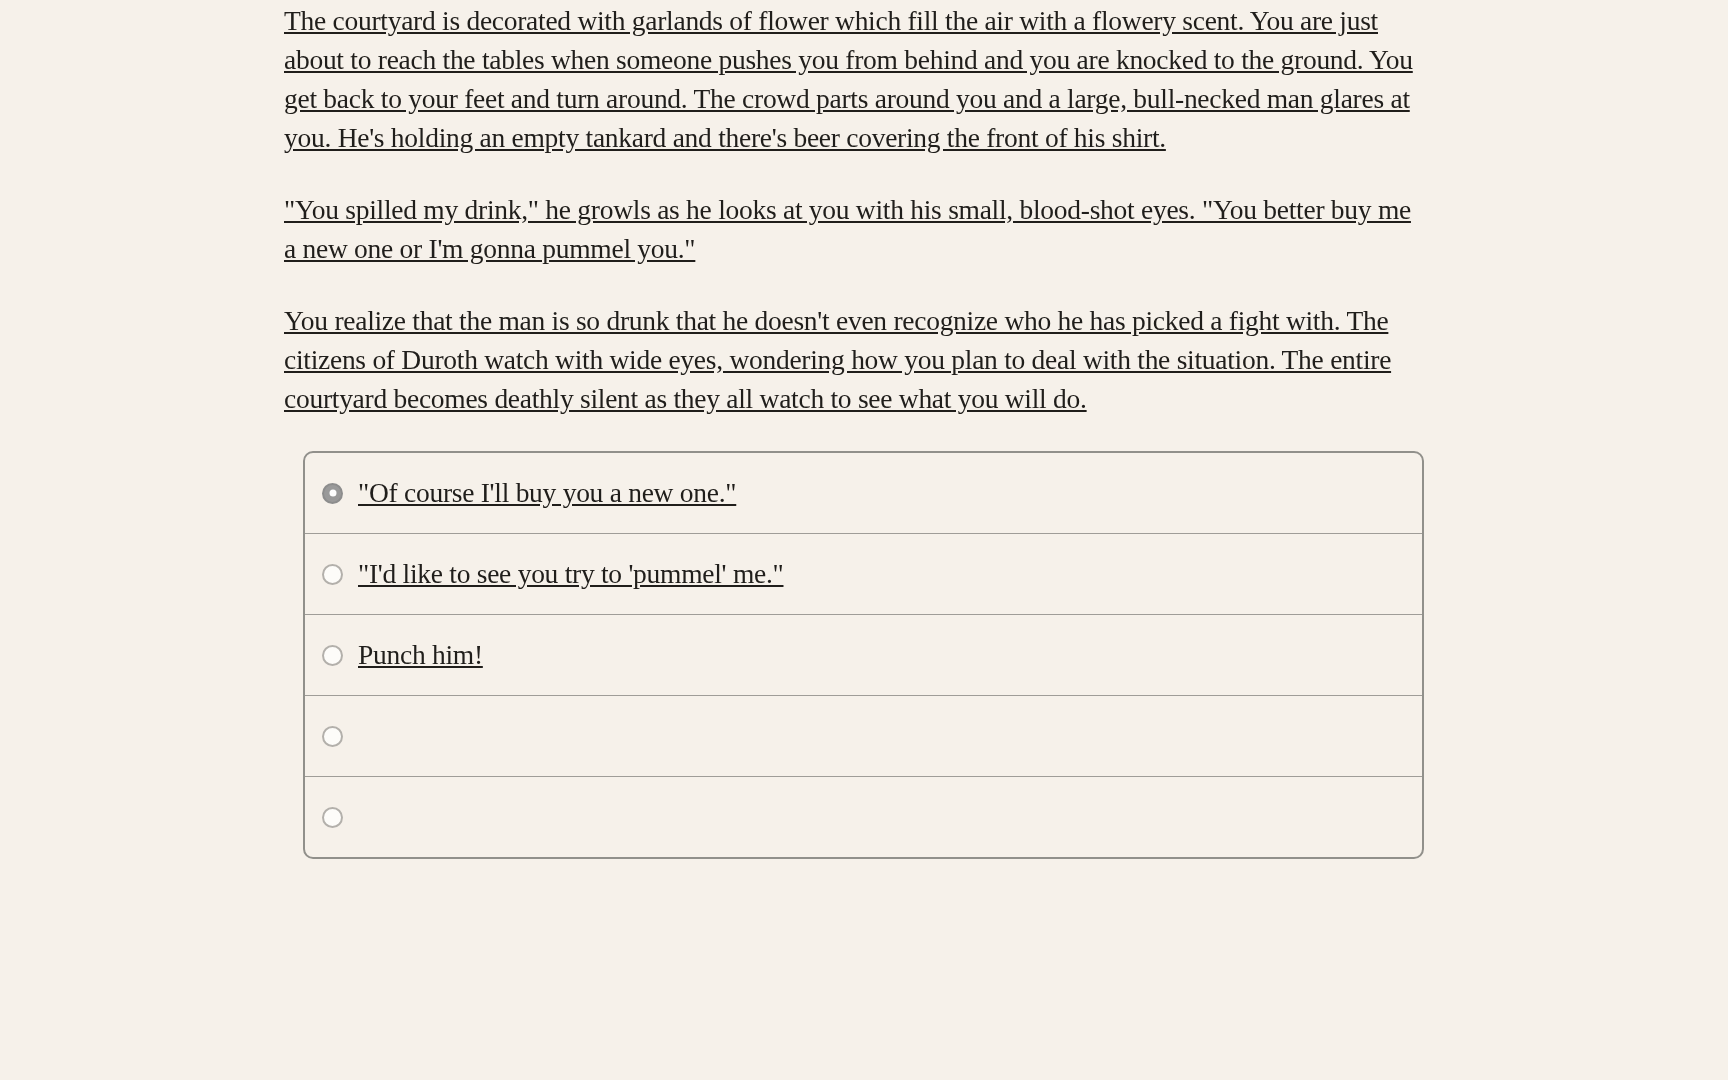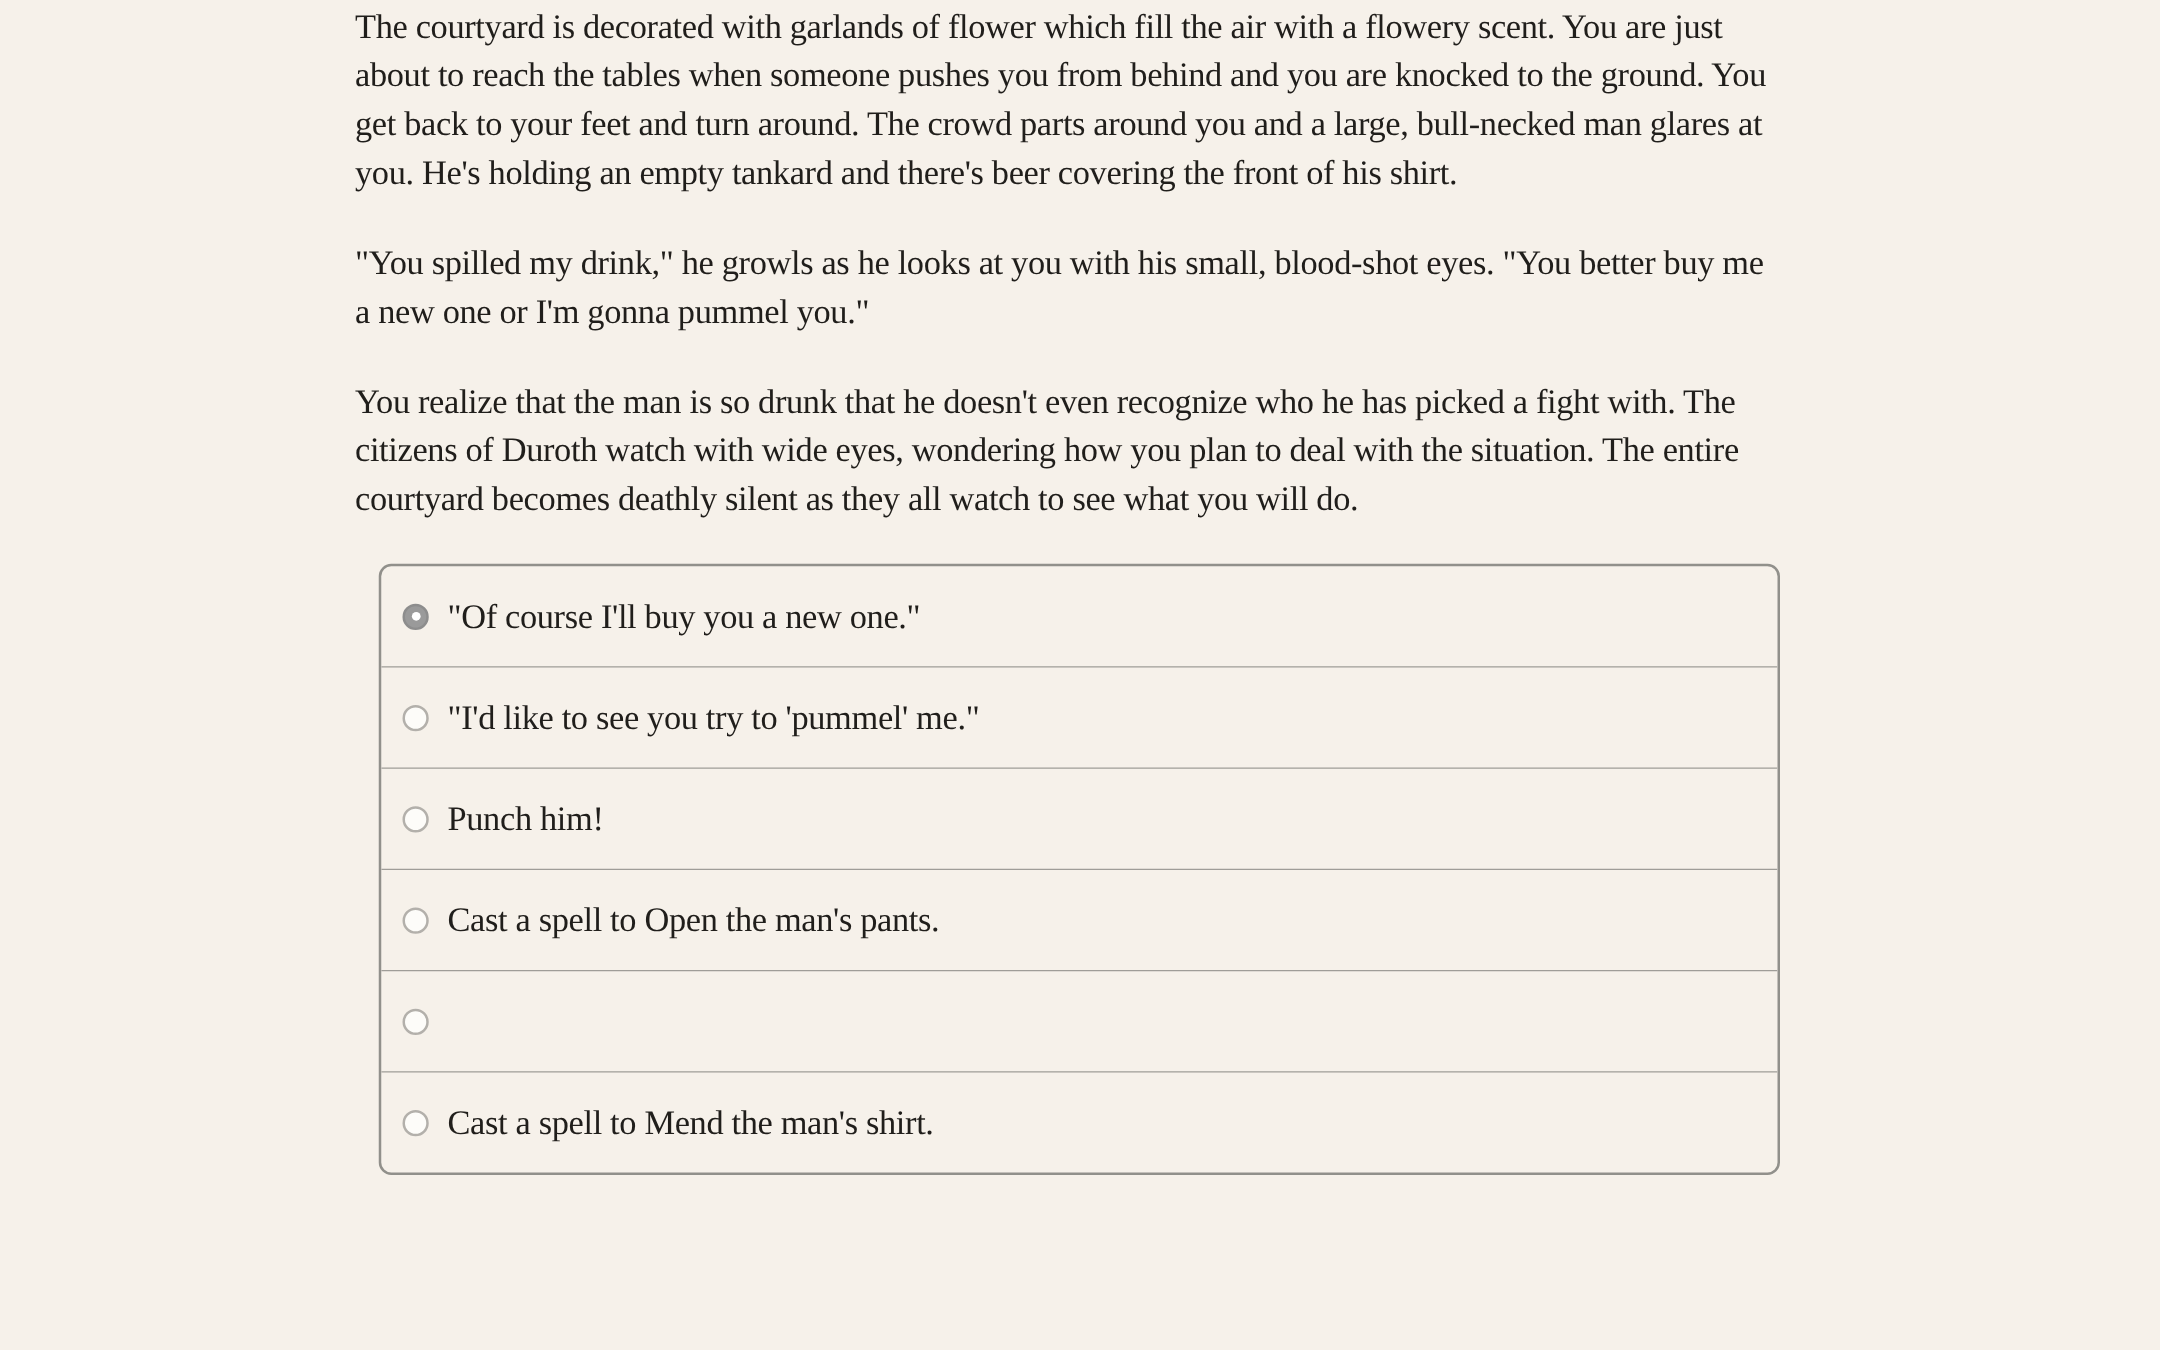--- a/index.html
+++ b/index.html
@@ -11,20 +11,21 @@
     height: 1080px;
     overflow: hidden;
     background: #f6f1ea;
     color: #201e1b;
     font-family: "Liberation Serif", "DejaVu Serif", serif;
   }
   .content {
     width: 1140px;
     margin-left: 284px;
     padding-top: 1px;
+    text-decoration: underline;
   }
   .story-paragraph {
     font-size: 27.5px;
     line-height: 39px;
     letter-spacing: -0.01em;
     margin: 0 0 33px 0;
   }
   .choice-box {
     margin-left: 19px;
     border: 2px solid #91908b;
@@ -99,29 +100,24 @@
     <label class="choice-row">
       <span class="radio"></span>
       <span class="choice-label">"I'd like to see you try to 'pummel' me."</span>
     </label>
 
     <label class="choice-row">
       <span class="radio"></span>
       <span class="choice-label">Punch him!</span>
     </label>
 
-    <label class="choice-row">
-      <span class="radio"></span>
-      <span class="choice-label">Cast a spell to Open the man's pants.</span>
-    </label>
 
     <label class="choice-row">
       <span class="radio"></span>
     </label>
 
     <label class="choice-row">
       <span class="radio"></span>
-      <span class="choice-label">Cast a spell to Mend the man's shirt.</span>
     </label>
 
 
   </div>
 </div>
 
 </body></html>

